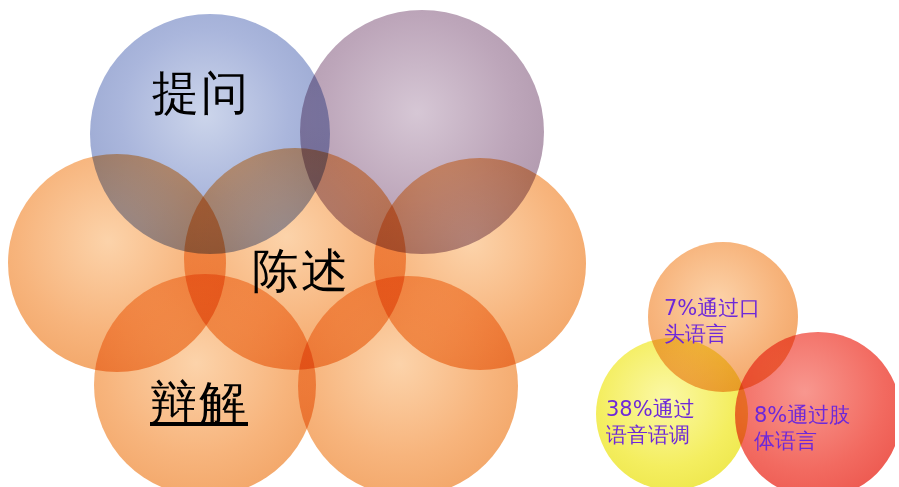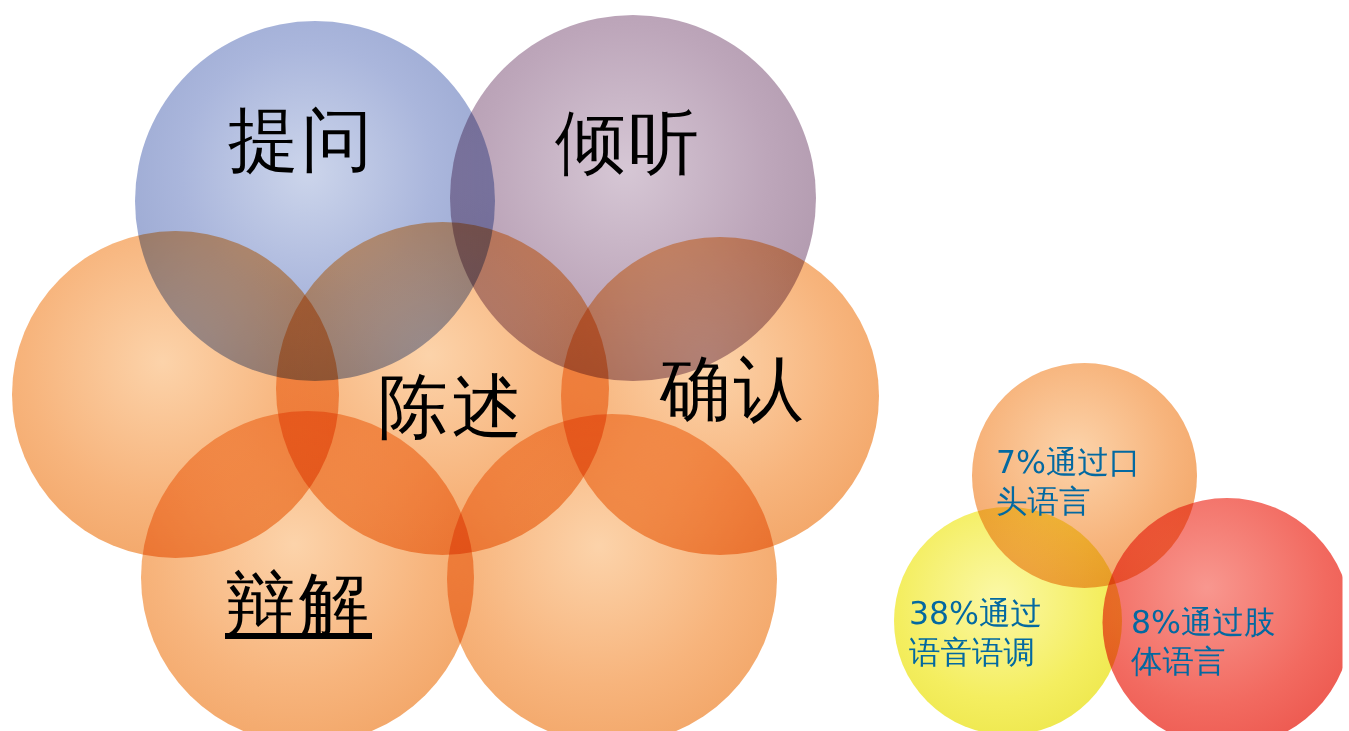--- a/index.html
+++ b/index.html
@@ -54,21 +54,21 @@
   .lbl-listen  { left: 358px; top:  52px; }
   .lbl-answer  { left:  42px; top: 212px; }
   .lbl-state   { left: 240px; top: 228px; }
   .lbl-confirm { left: 428px; top: 216px; }
   .lbl-justify { left: 138px; top: 360px; text-decoration: underline; }
   .lbl-refuse  { left: 346px; top: 350px; }
 
   .small-label {
     position: absolute;
     font-size: 21px;
-    color: #0369a1;
+    color: #6d28d9;
     line-height: 1.25;
     z-index: 10;
   }
   .lbl-verbal { left: 652px; top: 283px; width: 122px; }
   .lbl-tone   { left: 594px; top: 384px; width: 112px; }
   .lbl-body   { left: 742px; top: 390px; width: 118px; }
 </style>
 </head>
 <body>
 
@@ -80,22 +80,20 @@
   <div class="circle c-orange pos-state"></div>
   <div class="circle c-orange pos-confirm"></div>
   <div class="circle c-orange pos-justify"></div>
   <div class="circle c-orange pos-refuse"></div>
 
   <div class="circle c-orange pos-verbal"></div>
   <div class="circle c-yellow pos-tone"></div>
   <div class="circle c-red    pos-body"></div>
 
   <div class="big-label lbl-ask">提问</div>
-  <div class="big-label lbl-listen">倾听</div>
   <div class="big-label lbl-state">陈述</div>
-  <div class="big-label lbl-confirm">确认</div>
   <div class="big-label lbl-justify">辩解</div>
 
   <div class="small-label lbl-verbal">7%通过口头语言</div>
   <div class="small-label lbl-tone">38%通过语音语调</div>
   <div class="small-label lbl-body">8%通过肢体语言</div>
 
 </div>
 
 </body></html>

